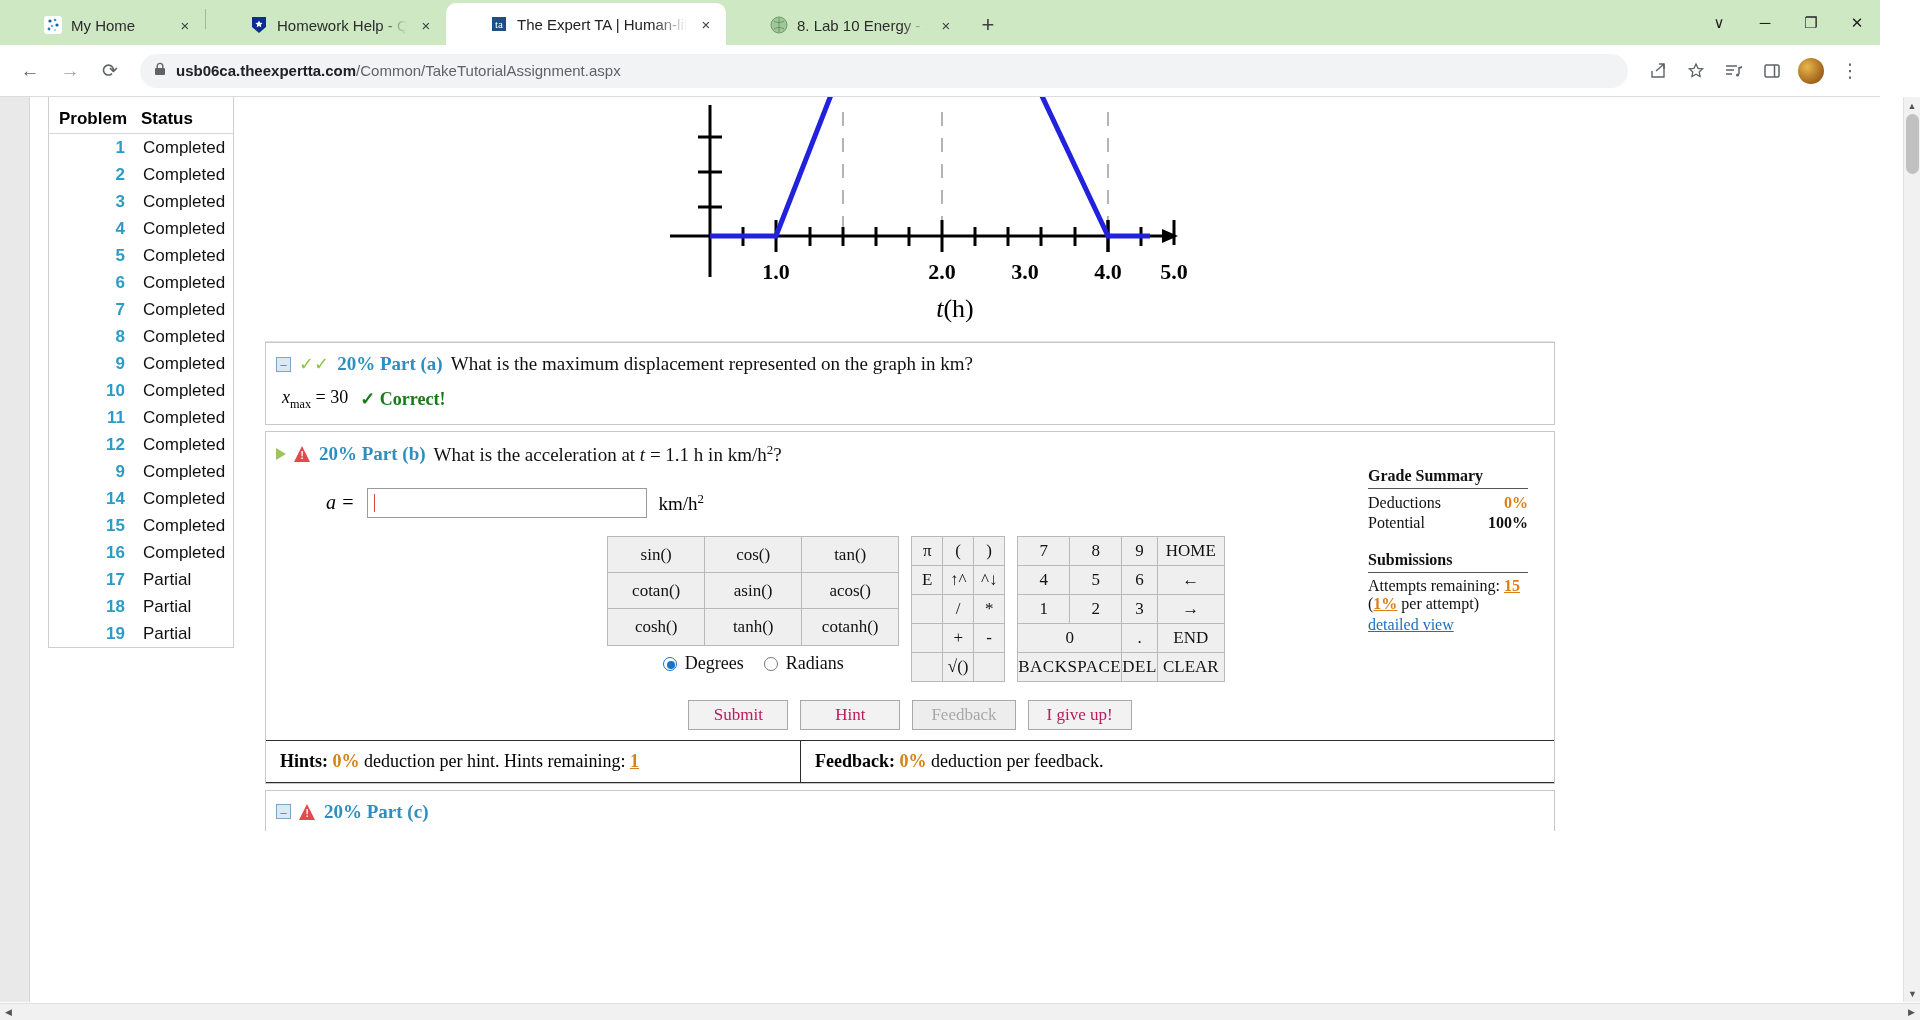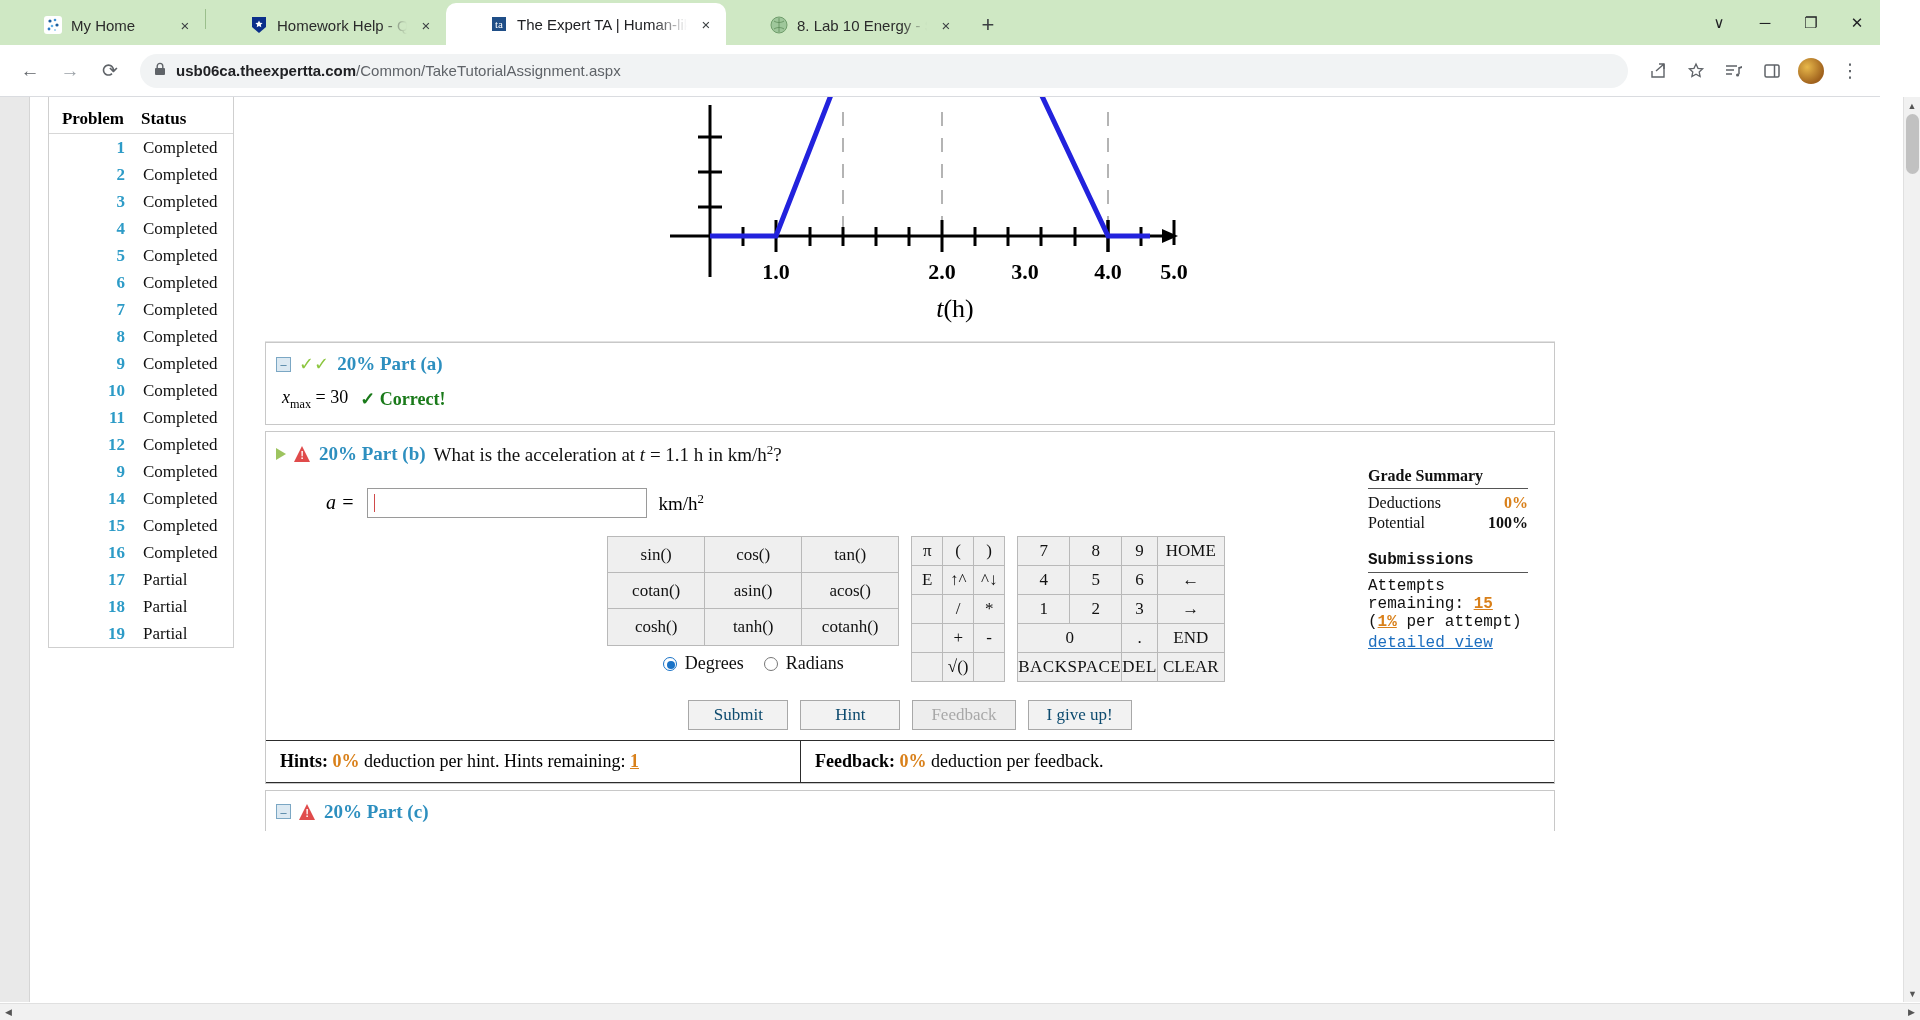--- a/index.html
+++ b/index.html
@@ -38,21 +38,21 @@
   .vscroll .arrow { height:17px; display:flex; align-items:center; justify-content:center; font-size:9px; color:#555; background:#f1f1f1;}
   .vscroll .thumb { position:absolute; top:17px; left:2px; width:13px; height:60px; background:#c1c1c1; border-radius:7px;}
   .hscroll { position:absolute; bottom:0; left:0; width:1920px; height:17px; background:#f1f1f1; border-top:1px solid #e0e0e0; display:flex; align-items:center; justify-content:space-between;}
   .hscroll .arrow { width:17px; text-align:center; font-size:9px; color:#555;}
 
   
   .gutter { position:absolute; left:0; top:0; width:30px; height:905px; background:#e9e9e9; border-right:1px solid #d5d5d5;}
 
   
   .sidebar { position:absolute; left:48px; top:0px; width:186px; background:#fff; border:1px solid #cfcfcf; border-top:none;
-             font-family:Liberation Serif, serif; }
+             font-family:Liberation Sans, sans-serif; }
   .sb-head { display:flex; padding:12px 0 4px 0; border-bottom:1px solid #d7d7d7; font-weight:bold; font-size:17px; color:#000;}
   .sb-head .c1 { width:88px; text-align:center; }
   .sb-head .c2 { flex:1; text-align:left; padding-left:4px;}
   .sb-row { display:flex; font-size:17px; height:27px; align-items:center;}
   .sb-row .c1 { width:88px; text-align:right; padding-right:12px; color:#2d9bc7; font-weight:bold; }
   .sb-row .c2 { flex:1; text-align:left; color:#111; padding-left:6px;}
 
   
   .content { position:absolute; left:265px; top:0; width:1290px; }
 
@@ -101,35 +101,35 @@
   td.zero { width:71px; }
   td.dot { width:34px; }
   .radiorow { display:flex; align-items:center; justify-content:center; gap:8px; height:29px; font-family:"Liberation Serif", serif; font-size:18px;}
   .rad { width:14px;height:14px;border-radius:50%;border:1px solid #777; display:inline-block; position:relative; background:#fff;}
   .rad.on { border:1px solid #1a73c7; background:#fff;}
   .rad.on:after { content:""; position:absolute; left:3px; top:3px; width:8px;height:8px;border-radius:50%; background:#1a73c7;}
 
   
   .btnrow { display:flex; justify-content:center; gap:12px; margin:18px 0 10px 0; }
   .abtn { min-width:100px; height:30px; border:1px solid #a8a8a8; background:#f2f2f2; font-family:"Liberation Serif", serif;
-          font-size:17px; display:flex; align-items:center; justify-content:center; color:#0c4a6e; padding:0 18px;}
+          font-size:17px; display:flex; align-items:center; justify-content:center; color:#be185d; padding:0 18px;}
   .abtn.disabled { color:#a8a8a8; background:#ededed;}
 
   
   .hintbar { display:flex; border-top:1px solid #2c2c2c; border-bottom:1px solid #2c2c2c; margin-top:4px; font-family:"Liberation Serif", serif; font-size:18px;}
   .hintcell { padding:10px 14px; }
   .hintcell.left { width:535px; border-right:1px solid #2c2c2c;}
   .orange { color:#d9801a; font-weight:bold; }
   .ulink { color:#d9801a; font-weight:bold; text-decoration:underline; }
 
   
   .grade { position:absolute; left:1368px; top:355px; width:160px; font-family:"Liberation Serif", serif; font-size:16px; color:#111;margin-top:15px;}
   .grade h4 { font-size:16px; font-weight:bold; border-bottom:1px solid #555; padding-bottom:3px; margin-bottom:4px;}
   .grow { display:flex; justify-content:space-between; padding:1px 0;}
-  .gsec { margin-top:18px;font-family:Liberation Mono, monospace; }
+  .gsec { margin-top:18px; }
   .glink { color:#1e6fbf; text-decoration:underline; display:block; margin-top:3px;}
 </style>
 </head>
 <body>
 
 <div class="browser">
 
   <div class="tabstrip">
 
     <div class="tab inactive">
@@ -380,20 +380,21 @@
           </g>
           <text x="295" y="300" font-family="Liberation Serif, serif" font-size="26" fill="#000" text-anchor="middle" font-style="italic">t<tspan font-style="normal">(h)</tspan></text>
         </svg>
       </div>
 
       <div class="part">
         <div class="part-head">
           <span class="boxicon">–</span>
           <span class="chk2">✓✓</span>
           <span class="pct">20% Part (a)</span>
+          <span class="qtext">What is the maximum displacement represented on the graph in km?</span>
         </div>
         <div class="ansline">
           <span><span class="mi">x</span><sub class="sb">max</sub>
             <span>=</span>
             <span>30</span></span>
           <span class="correct">✓ Correct!</span>
         </div>
       </div>
 
       <div class="part">

